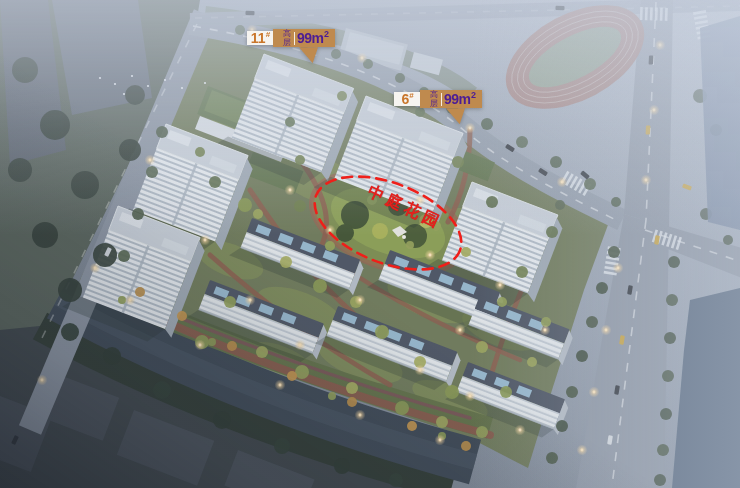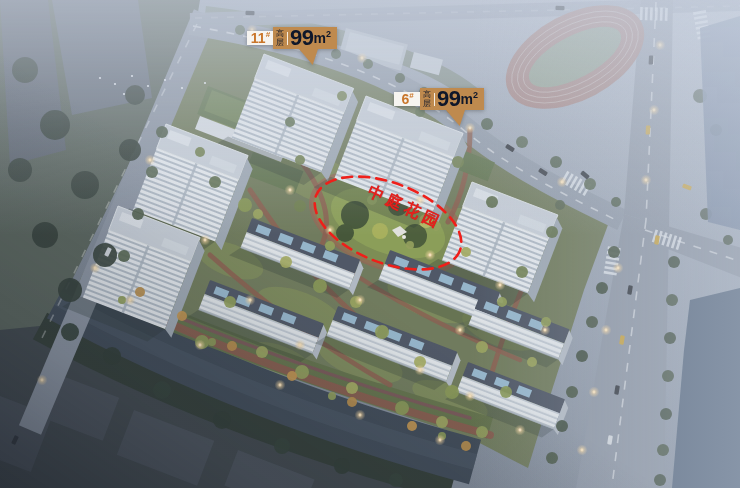--- a/index.html
+++ b/index.html
@@ -13,26 +13,26 @@
     position:absolute;display:flex;align-items:center;height:24px;z-index:20;
     filter:drop-shadow(0 1px 2px rgba(40,40,40,.35));
   }
   .co-num{
     background:#f6f4f0;color:var(--callout-number,#c9762b);font-weight:bold;
     font-size:14px;display:flex;align-items:center;justify-content:center;
     padding:0 2px 0 3px;min-width:21px;line-height:1;
   }
   .co-num sup{font-size:8px;margin-top:-7px;}
   .co-area{
-    position:relative;background:var(--callout-box,#bf8a4e);color:#0f172a;
-    display:flex;align-items:center;padding:0 6px 0 3px;
+    position:relative;background:var(--callout-box,#bf8a4e);color:#4c1d95;
+    display:flex;align-items:center;padding:0 6px 0 10px;
   }
   .floor-type{font-size:8px;width:9px;line-height:1.15;word-break:break-all;margin-right:2px;}
   .co-div{width:1px;height:13px;background:rgba(255,255,255,.85);margin-right:2px;}
-  .area-num{font-size:22px;font-weight:bold;letter-spacing:-.5px;line-height:1;}
+  .area-num{font-size:14px;font-weight:bold;letter-spacing:-.5px;line-height:1;}
   .area-unit{font-size:14px;font-weight:bold;line-height:1;}
   .area-sup{font-size:9px;margin-top:-9px;font-weight:bold;}
   .co-tail{
     position:absolute;top:100%;left:26px;width:19px;height:16px;
     background:var(--callout-box,#bf8a4e);
     clip-path:polygon(0 0,100% 0,72% 100%);
   }
   
   .garden-label{
     position:absolute;left:372px;top:183px;z-index:15;

